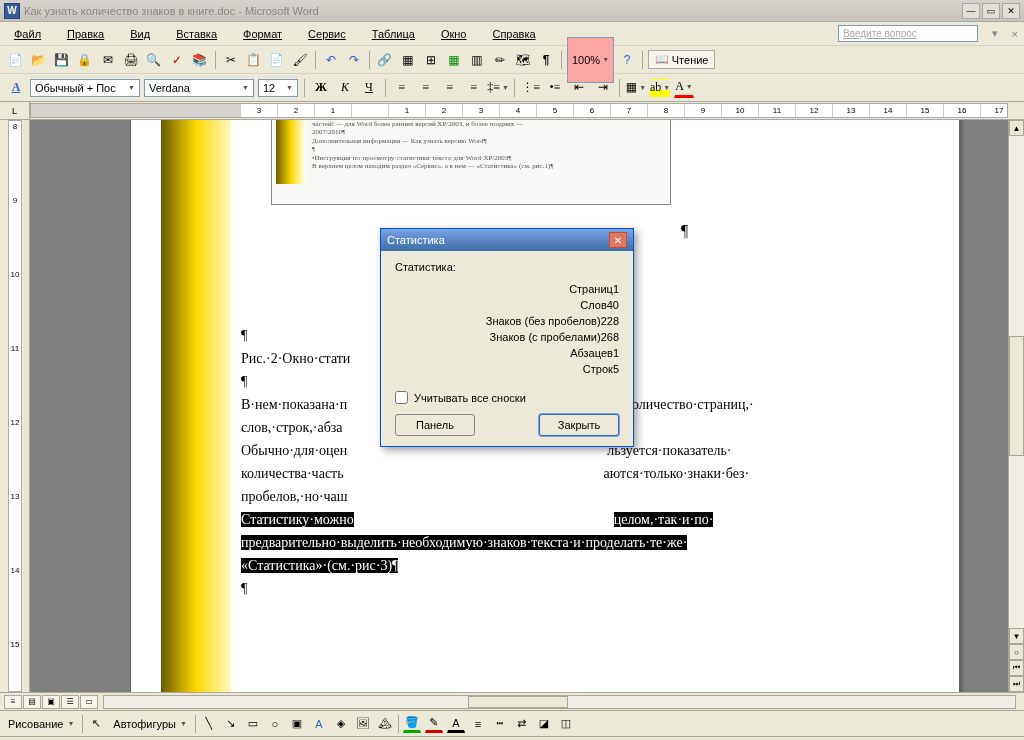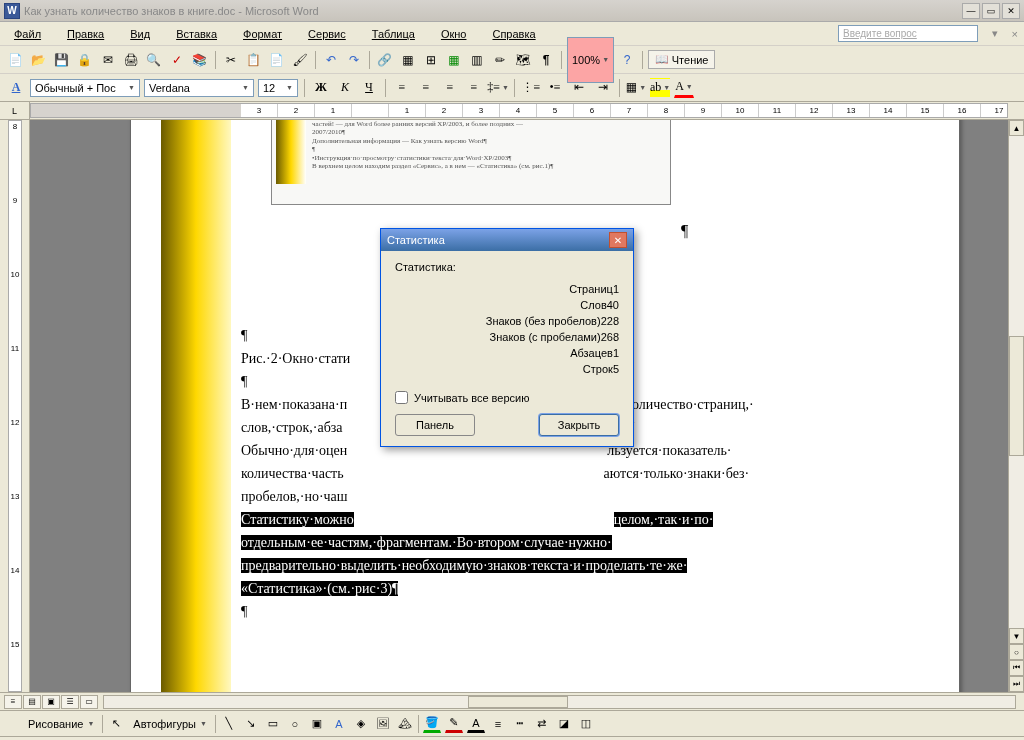--- a/index.html
+++ b/index.html
@@ -55,21 +55,21 @@
 .vscroll { width: 16px; background: #ece9d8; border-left: 1px solid #aca899; display:flex; flex-direction:column;}
 .vscroll .sb-btn{height:16px; background:#ece9d8; border:1px solid #aca899; display:flex; align-items:center; justify-content:center; font-size:8px; cursor:pointer;}
 .vscroll .sb-track{flex:1; background:#f0ede4; position:relative;}
 .vscroll .sb-thumb{position:absolute; left:0; right:0; top:200px; height:120px; background:#ece9d8; border:1px solid #aca899;}
 
 .bottom-tabs { height: 18px; background: #ece9d8; border-top: 1px solid #aca899; display:flex; align-items:center; padding:0 4px; gap:1px; position:relative;}
 .bottom-tabs .view-btn { width:18px; height:14px; border:1px solid #aca899; background:#f5f3ea; font-size:8px; display:flex; align-items:center; justify-content:center; cursor:pointer;}
 .bottom-tabs .hscroll{flex:1; margin:0 4px; height:14px; background:#f0ede4; border:1px solid #aca899; position:relative;}
 .bottom-tabs .hthumb{position:absolute; left:40%; width:100px; top:0; bottom:0; background:#ece9d8; border:1px solid #aca899;}
 
-.draw-bar { height: 26px; background: #ece9d8; border-top: 1px solid #aca899; display:flex; align-items:center; padding:0 24px; gap:4px; font-size:11px;}
+.draw-bar { height: 26px; background: #ece9d8; border-top: 1px solid #aca899; display:flex; align-items:center; padding:0 4px; gap:4px; font-size:11px;}
 .draw-bar .db-item{padding:2px 4px; cursor:pointer; display:flex; align-items:center; gap:2px;}
 .draw-bar .db-btn{width:18px; height:18px; display:flex; align-items:center; justify-content:center; cursor:pointer; border:1px solid transparent; font-size:11px;}
 .draw-bar .sep{width:1px; height:18px; background:#aca899;}
 
 .status-bar { height: 20px; background: #ece9d8; border-top: 1px solid #aca899; display:flex; align-items:center; padding:0 6px; gap:12px; font-size:10px; color:#333;}
 
 
 .dialog { position: absolute; left: 380px; top: 228px; width: 254px; background: #ece9d8; border: 1px solid #0054e3; box-shadow: 3px 3px 8px rgba(0,0,0,0.4); z-index: 100; }
 .dialog .dlg-title { background: linear-gradient(#7ba2e7, #3b6ea5); color: white; height: 22px; display:flex; align-items:center; padding:0 6px; font-size:11px; font-weight: normal;}
 .dialog .dlg-title .close{margin-left:auto; width:18px; height:16px; background:#e07860; border:1px solid #c05030; color:white; display:flex; align-items:center; justify-content:center; font-size:10px; cursor:pointer;}
@@ -253,21 +253,20 @@
         <span style="position:absolute; left:440px; top:108px; font-size:16px">¶</span>
         <p class="pil" style="margin-top:120px">¶</p>
         <p>Рис.·2·Окно·стати</p>
         <p class="pil">¶</p>
         <p><span>В·нем·показана·п</span><span style="margin-left:260px">—·количество·страниц,·</span></p>
         <p><span>слов,·строк,·абза</span><span style="margin-left:260px">них.¶</span></p>
         <p><span>Обычно·для·оцен</span><span style="margin-left:260px">льзуется·показатель·</span></p>
         <p><span>количества·часть</span><span style="margin-left:260px">аются·только·знаки·без·</span></p>
         <p>пробелов,·но·чаш</p>
         <p><span class="sel">Статистику·можно</span><span class="sel" style="margin-left:260px">целом,·так·и·по·</span></p>
-        <p><span class="sel">отдельным·ее·частям,·фрагментам.·Во·втором·случае·нужно·</span></p>
         <p><span class="sel">предварительно·выделить·необходимую·знаков·текста·и·проделать·те·же·</span></p>
         <p><span class="sel">«Статистика»·(см.·рис·3)¶</span></p>
         <p class="pil">¶</p>
       </div>
     </div>
   </div>
   <div class="vscroll">
     <div class="sb-btn">▲</div>
     <div class="sb-track">
         <div class="sb-thumb"></div>
@@ -365,20 +364,20 @@
           <span>Абзацев</span>
           <span>1</span>
         </div>
         <div class="stat-row">
           <span>Строк</span>
           <span>5</span>
         </div>
       </div>
     <div class="chk-row">
       <input type="checkbox" style="">
-      <span>Учитывать все версию</span>
+      <span>Учитывать все сноски</span>
     </div>
     <div class="btn-row">
       <button class="dlg-btn">Панель</button>
       <button class="dlg-btn default">Закрыть</button>
     </div>
   </div>
 </div>
 
 </body></html>

